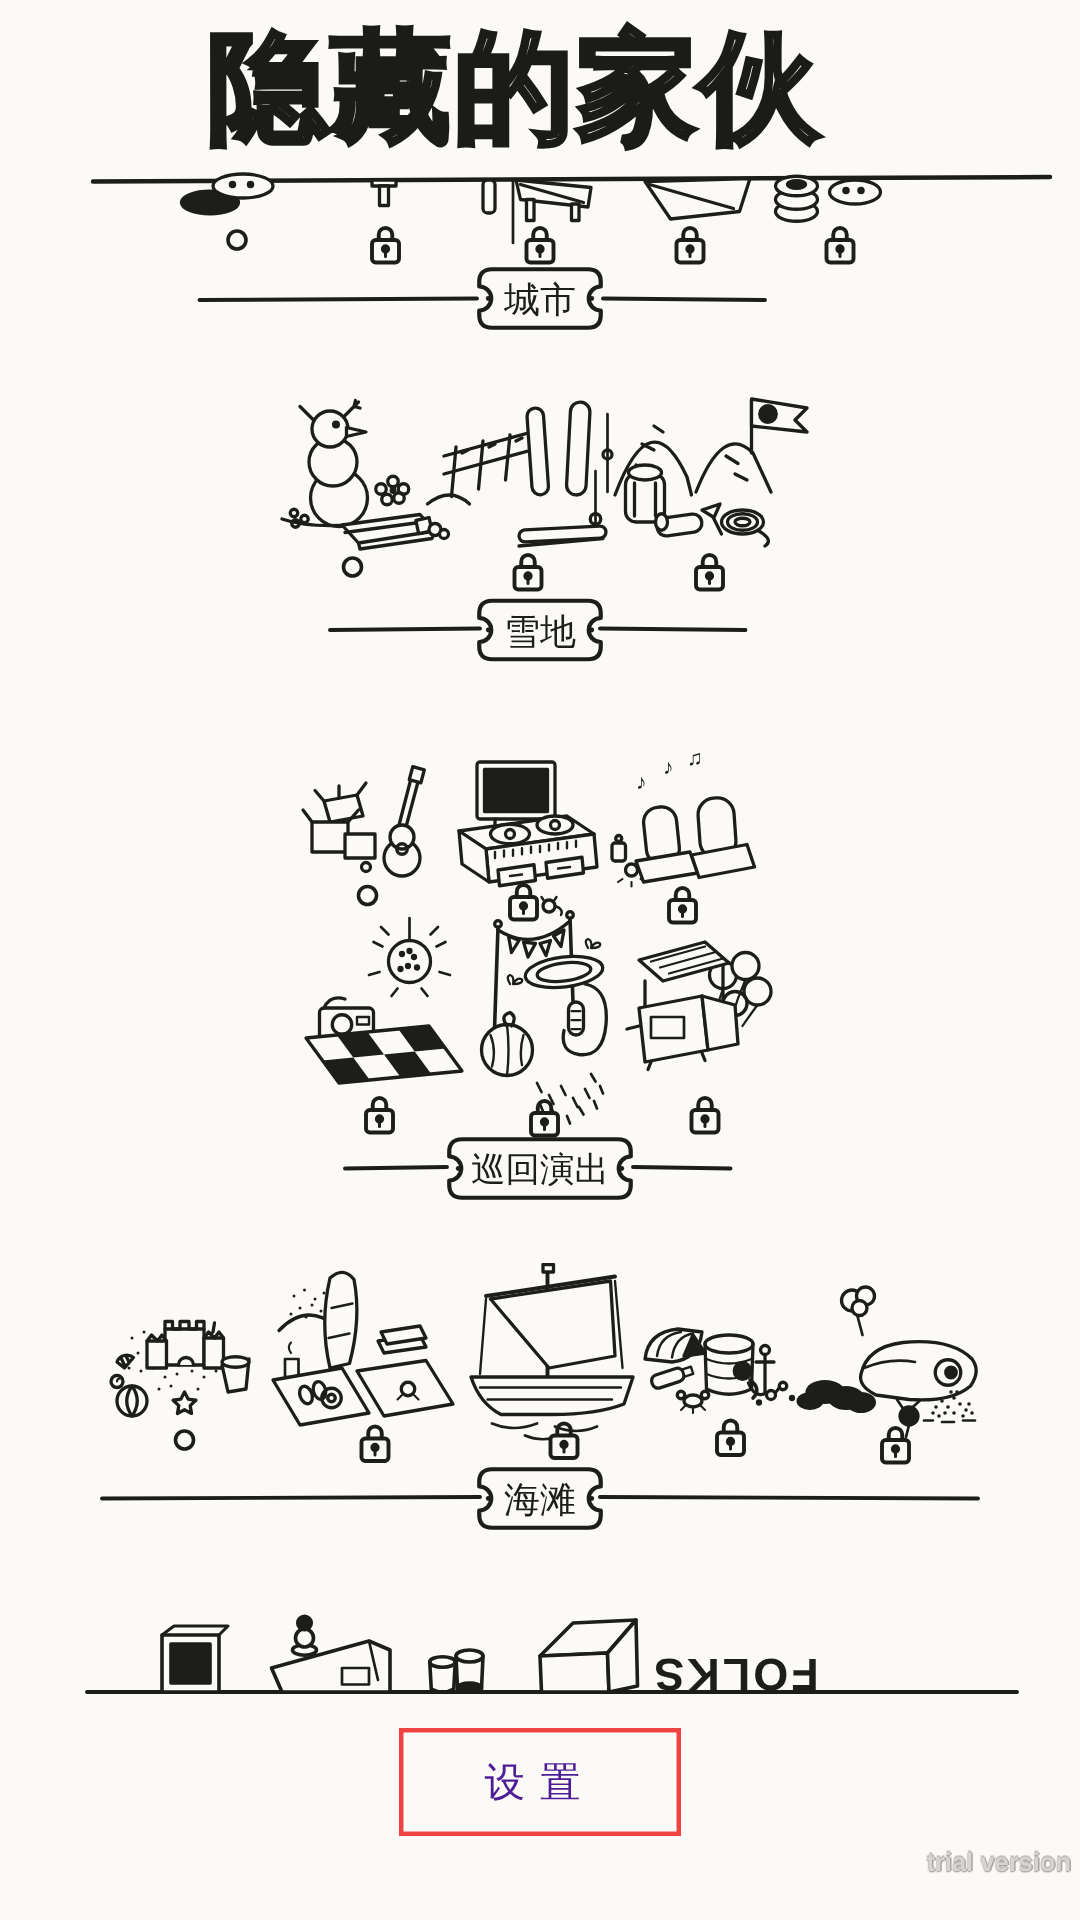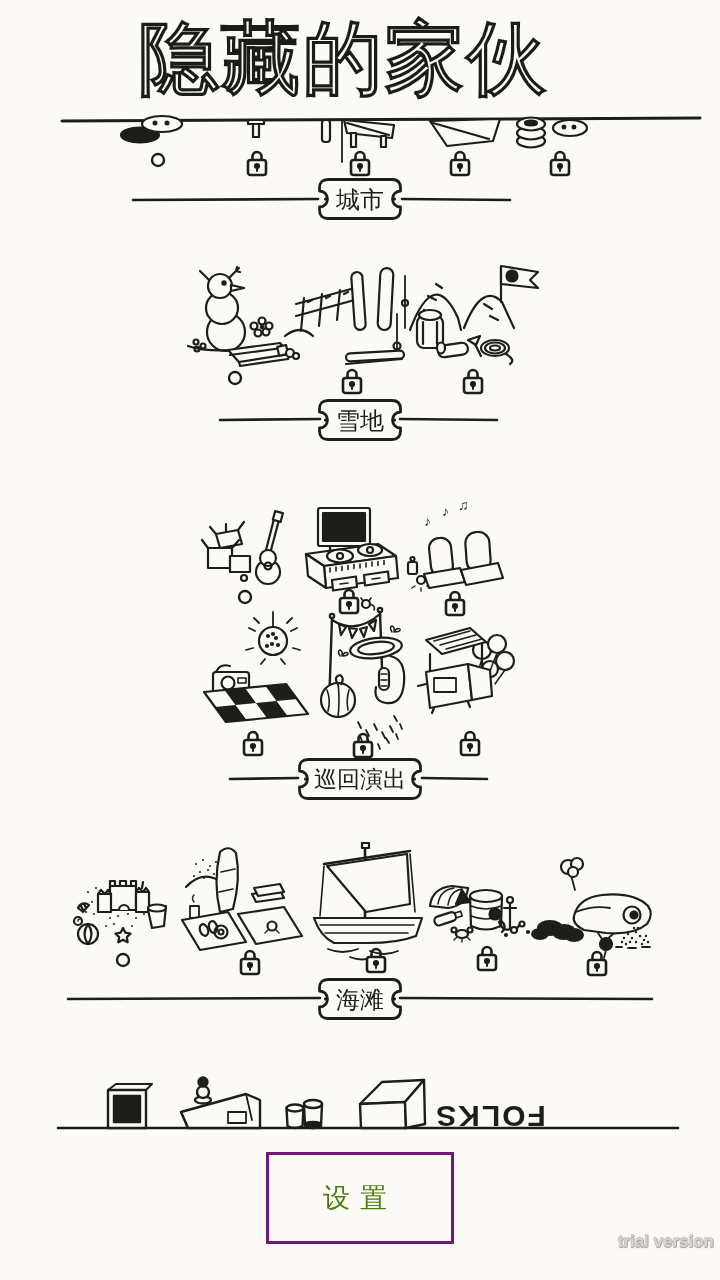--- a/index.html
+++ b/index.html
@@ -1,26 +1,26 @@
 <!DOCTYPE html>
 <html><head>
 <meta charset="utf-8">
 <style>
   html,body{margin:0;padding:0;background:#e8e6e2;}
   #app{position:relative;width:720px;height:1280px;background:#fbfaf7;overflow:hidden;
        font-family:"Liberation Sans","DejaVu Sans",sans-serif;color:#1d1d1b;}
   .abs{position:absolute;}
-  #title{left:0;top:6px;width:687px;text-align:center;font-size:80px;font-weight:400;
+  #title{left:0;top:6px;width:687px;text-align:center;font-size:80px;font-weight:700;
          letter-spacing:2px;color:#fbfaf7;-webkit-text-stroke:3.2px #1b1b1a;
          text-shadow:0 0 1px #1b1b1a;}
   svg{display:block;}
   svg *{stroke-linecap:round;stroke-linejoin:round;}
-  #settings-btn{left:266px;top:1152px;width:188px;height:92px;border:3px solid #701a75;
+  #settings-btn{left:266px;top:1152px;width:188px;height:72px;border:3px solid #ef4444;
         background:transparent;display:flex;align-items:center;justify-content:center;
-        font-size:27px;letter-spacing:10px;color:#4d7c0f;cursor:pointer;box-sizing:border-box;}
+        font-size:27px;letter-spacing:10px;color:#4c1d95;cursor:pointer;box-sizing:border-box;}
   #watermark{right:6px;top:1232px;font-size:17px;font-weight:700;color:#d8d5d1;
         text-shadow:0 1px 1px #94918e, 0 -1px 0 #c4c1be, 1px 0 0 #aeaba8;}
   .plaque-text{font-size:24px;fill:#1d1d1b;font-family:"Liberation Sans","DejaVu Sans",sans-serif;}
   .note-text{font-size:14px;fill:#1d1d1b;}
 </style>
 </head>
 <body>
 
 <div id="app">
 

